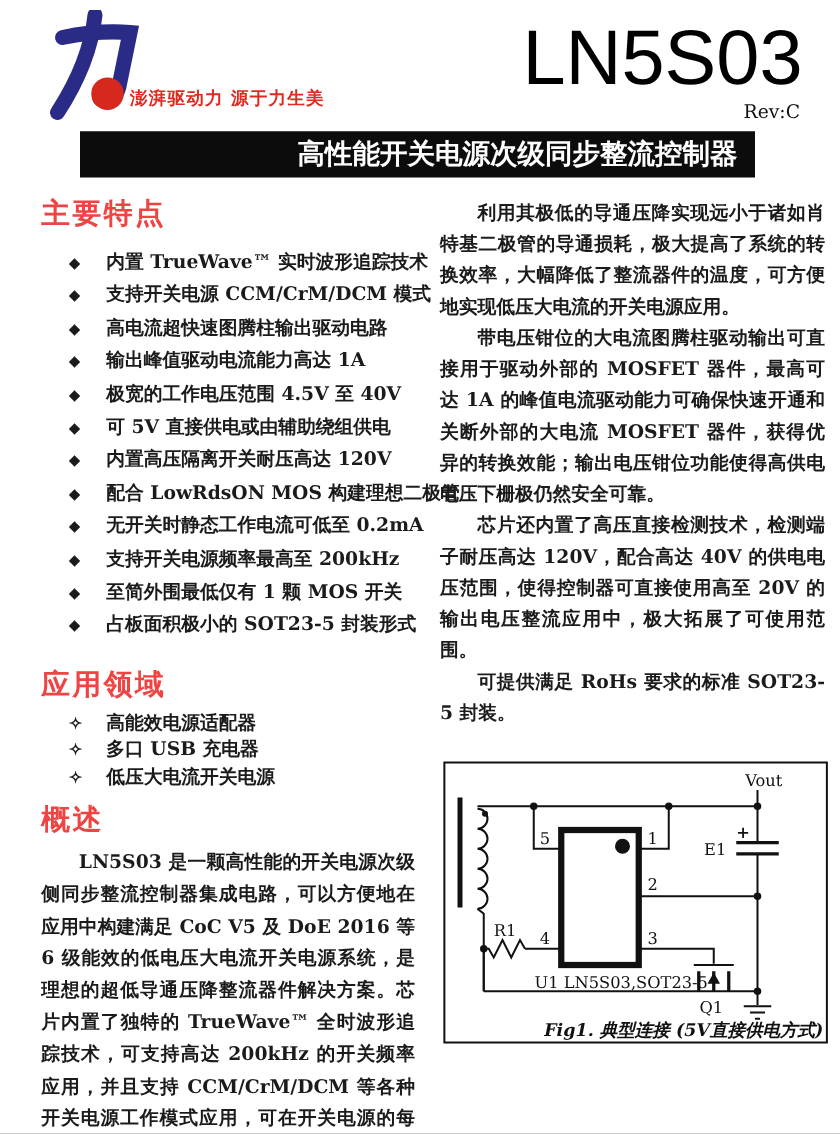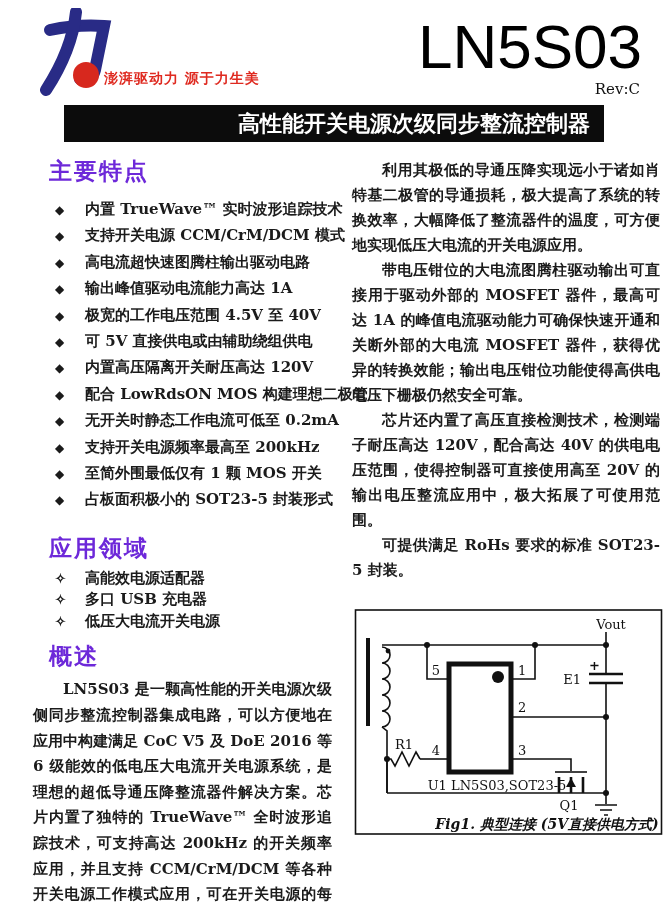--- a/index.html
+++ b/index.html
@@ -38,22 +38,22 @@
   .banner span {
     display:block; text-align:right;
     line-height:37px; padding-right:14px;
     color:#ffffff; font-size:22px; font-weight:bold;
     font-family:"DejaVu Sans", sans-serif;
   }
   
   .col-left  { position:absolute; left:33px;  top:156px; width:299px; }
   .col-right { position:absolute; left:352px; top:158px; width:308px; }
   h2.section {
-    font-size:23px; font-weight:600; color:#6d28d9;
-    line-height:30px; letter-spacing:2px;margin-left:16px;
+    font-size:23px; font-weight:600; color:#ef4444;
+    line-height:30px; letter-spacing:2px;
   }
   .col-left ul { list-style:none; padding-left:22px; }
   ul.features { margin-top:14px; }
   ul.features li {
     display:flex; align-items:baseline;
     height:26.4px; font-size:15px; font-weight:600; white-space:nowrap;
   }
   ul.features .bullet { width:30px; flex:0 0 30px; font-size:12px; }
   h2.h-apps { margin-top:16px; }
   ul.apps { margin-top:6px; }

